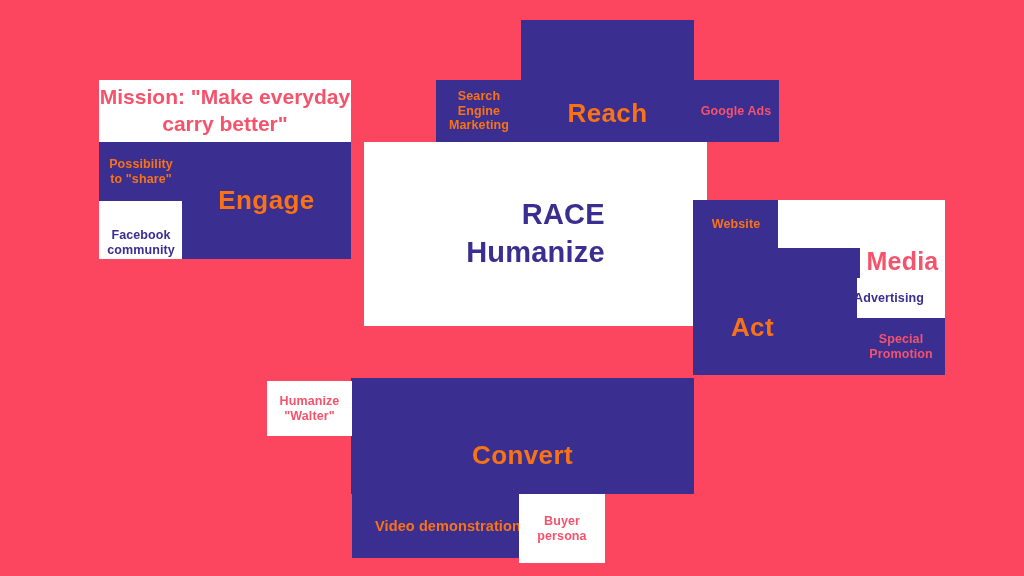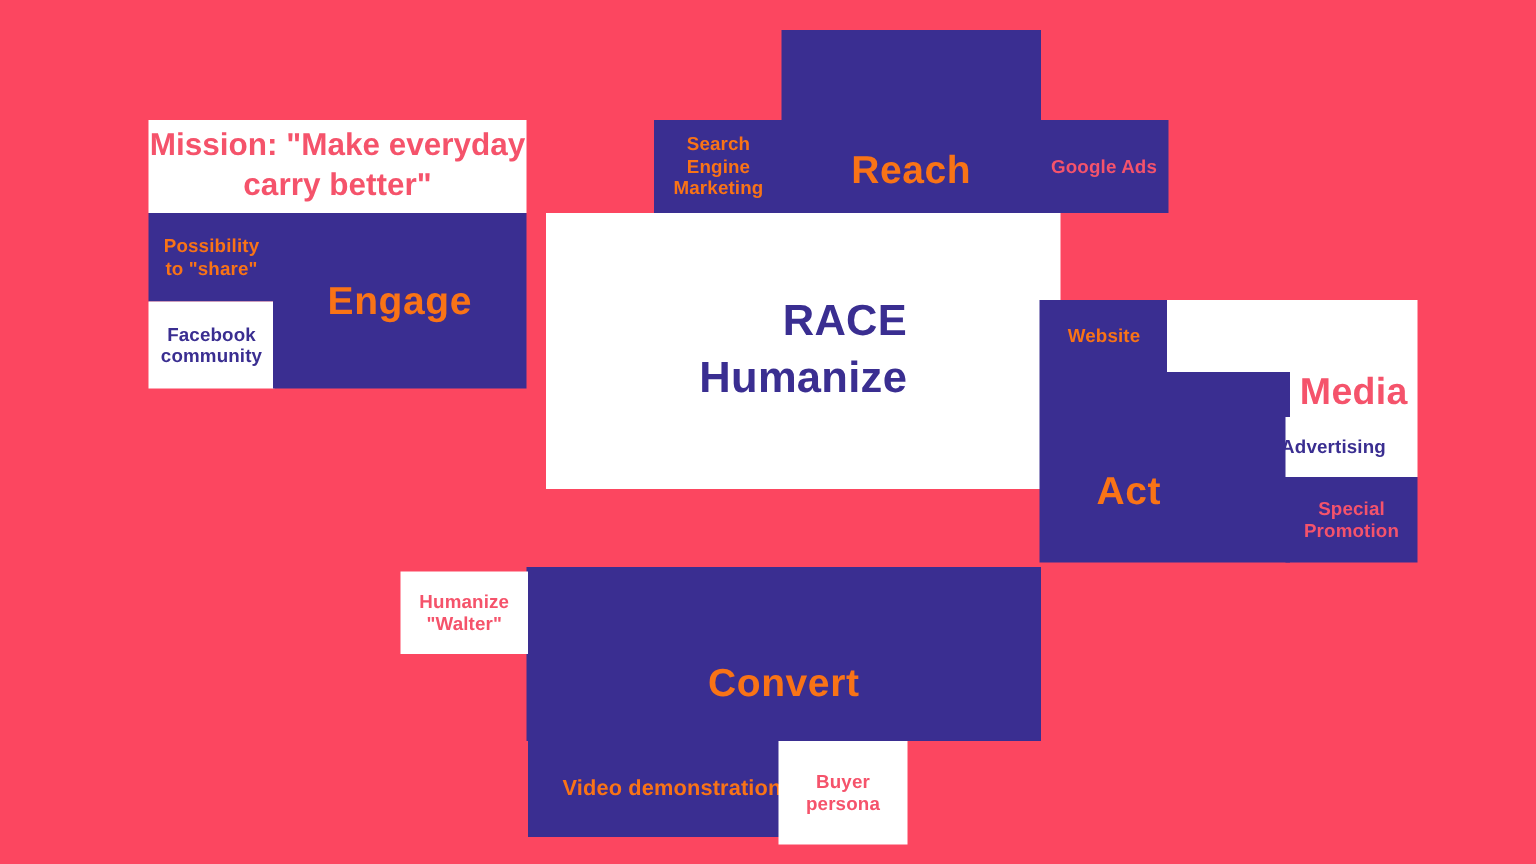--- a/index.html
+++ b/index.html
@@ -65,21 +65,21 @@
   }
 
   
   #reach-block        { left: 521px; top: 20px;  width: 173px; height: 187px; }
   #sem-block          { left: 436px; top: 80px;  width: 86px;  height: 62px;  }
   #google-ads-block   { left: 693px; top: 80px;  width: 86px;  height: 62px;  }
 
   #mission-block      { left: 99px;  top: 80px;  width: 252px; height: 62px;  }
   #engage-block       { left: 182px; top: 142px; width: 169px; height: 117px; justify-content: center; }
   #possibility-block  { left: 99px;  top: 142px; width: 84px;  height: 59px;  }
-  #facebook-block     { left: 99px;  top: 201px; width: 84px;  height: 58px;  }
+  #facebook-block     { left: 99px;  top: 201px; width: 84px;  height: 58px; align-items: flex-end;  }
 
   #center-block       { left: 364px; top: 142px; width: 343px; height: 184px; text-align: right; }
 
   #website-block      { left: 693px; top: 200px; width: 86px;  height: 48px;  }
   #smm-block          { left: 778px; top: 200px; width: 167px; height: 118px; }
   #act-block          { left: 693px; top: 248px; width: 167px; height: 127px; }
   #advertising-block  { left: 857px; top: 278px; width: 64px;  height: 40px;  }
   #special-block      { left: 857px; top: 318px; width: 88px;  height: 57px;  }
 
   #convert-block      { left: 351px; top: 378px; width: 343px; height: 116px; }

